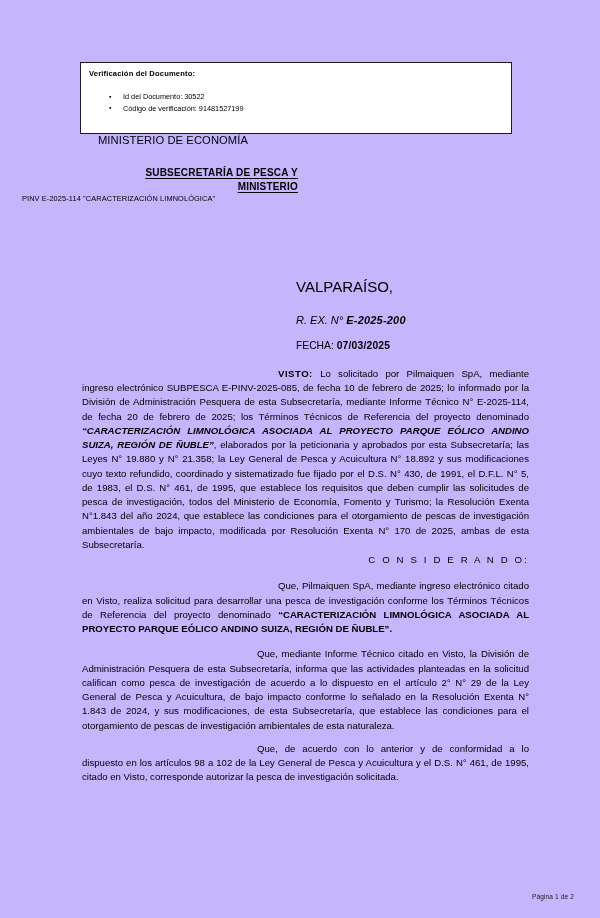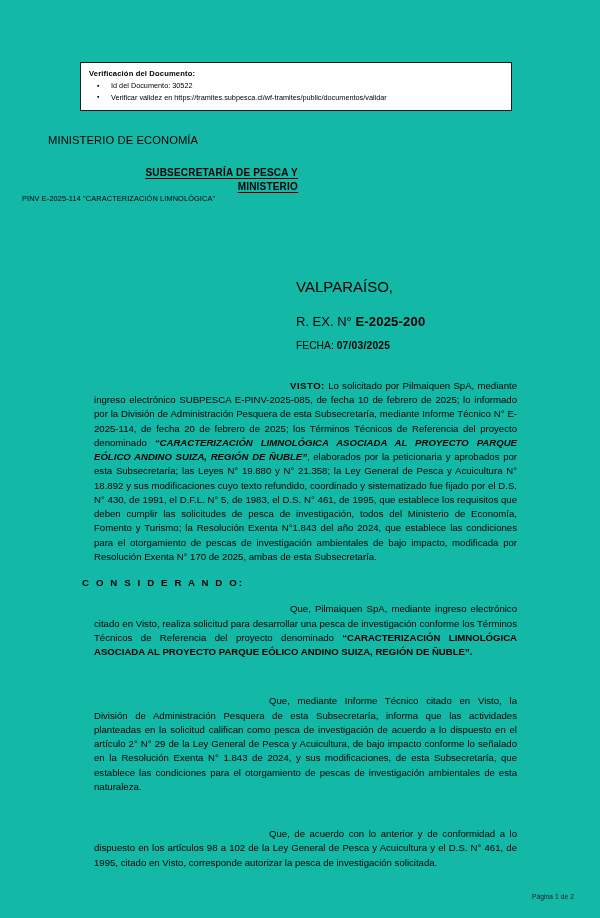--- a/index.html
+++ b/index.html
@@ -12,21 +12,21 @@
     height: 918px;
     position: relative;
     font-family: "Liberation Sans", sans-serif;
     color: #000000;
     overflow: hidden;
   }
 
   .page {
     position: absolute;
     inset: 0;
-    background: #14b8a6;
+    background: #c4b5fd;
   }
 
   
   .verif-box {
     position: absolute;
     left: 80px;
     top: 62px;
     width: 432px;
     box-sizing: border-box;
     border: 1.2px solid #1a1a1a;
@@ -34,21 +34,21 @@
     background: #ffffff;
   }
   .verif-title {
     font-size: 7.6px;
     font-weight: bold;
     letter-spacing: 0.15px;
     line-height: 1.35;
     margin-bottom: 1px;
   }
   .verif-list {
-    margin: 0;
+    margin: 12px;
     padding: 0;
     list-style: none;
   }
   .verif-list li {
     font-size: 7.3px;
     line-height: 1.58;
     padding-left: 22px;
     position: relative;
     white-space: nowrap;
   }
@@ -59,21 +59,21 @@
     top: -0.5px;
     font-size: 7px;
   }
 
   
   .ministry {
     position: absolute;
     left: 48px;
     top: 133px;
     width: 250px;
-    text-align: left;
+    text-align: center;
     font-size: 11.2px;
     line-height: 1.32;
     letter-spacing: 0.1px;
   }
   .subsec {
     position: absolute;
     left: 48px;
     top: 166px;
     width: 250px;
     text-align: right;
@@ -112,21 +112,22 @@
     position: absolute;
     left: 296px;
     top: 278px;
     font-size: 15px;
   }
 
   .res-num {
     position: absolute;
     left: 296px;
     top: 314px;
-    font-size: 13px;
+    font-size: 11px;
+    font-style: italic;
   }
   .res-num b, .fecha b {
     font-weight: bold;
     letter-spacing: 0.2px;
   }
 
   .fecha {
     position: absolute;
     left: 296px;
     top: 340px;
@@ -137,43 +138,43 @@
   .body-block {
     position: absolute;
     left: 82px;
     top: 367px;
     width: 447px;
     font-size: 9.6px;
     line-height: 1.485;
     text-align: justify;
   }
   .body-block p {
-    margin: 12px;
+    margin: 0;
   }
   .indent-wide {
     text-indent: 196px;
   }
   .indent-mid {
     text-indent: 175px;
   }
   .lead {
     font-weight: bold;
     letter-spacing: 0.5px;
   }
   .bold {
     font-weight: bold;
   }
   .bold-italic {
     font-weight: bold;
     font-style: italic;
   }
   .considerando {
     display: block;
-    text-align: left;
-    font-weight: bold;
+    text-align: right;
+    font-weight: normal;
     font-size: 9.7px;
     letter-spacing: 2.1px;
     margin-top: 1px;
     margin-bottom: 12px;
   }
   .gap-sm { height: 11px; }
   .gap-xs { height: 9px; }
 
   
   .footer {
@@ -187,21 +188,21 @@
 </style>
 </head>
 <body>
 
 <div class="page">
 
   <div class="verif-box">
     <div class="verif-title">Verificación del Documento:</div>
     <ul class="verif-list">
       <li>Id del Documento: 30522</li>
-      <li>Verificar validez en https://tramites.subpesca.cl/wf-tramites/public/documentos/validar</li>
+      <li>Código de verificación: 91481527199</li>
     </ul>
   </div>
 
   <div class="ministry">
     <div>MINISTERIO DE ECONOMÍA</div>
   </div>
 
   <div class="subsec">
     <div><span>SUBSECRETARÍA DE PESCA Y</span></div>
     <div><span>MINISTERIO</span></div>

